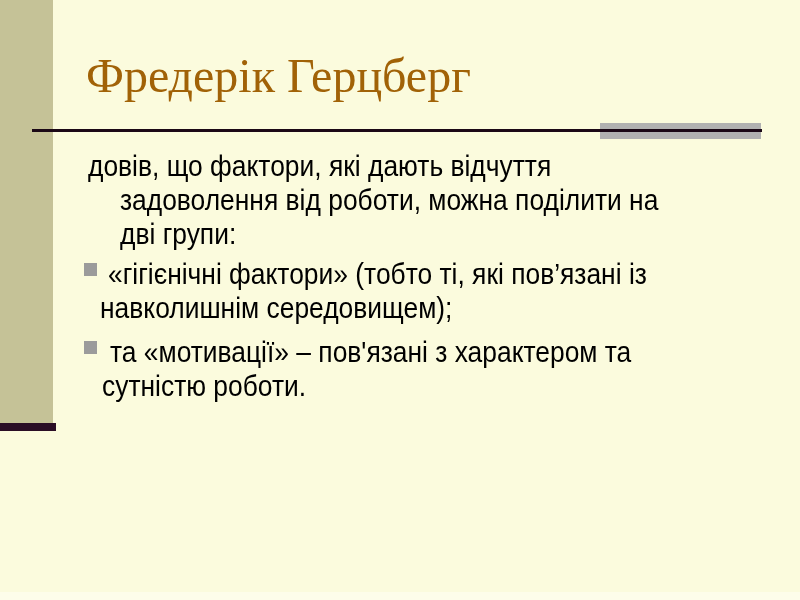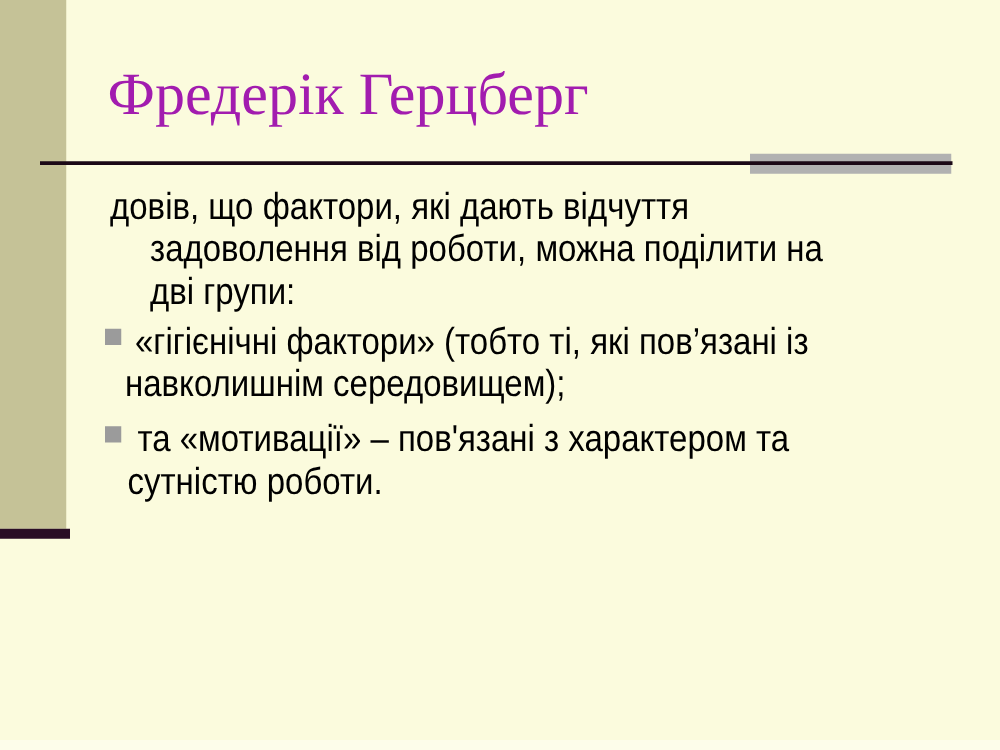--- a/index.html
+++ b/index.html
@@ -30,21 +30,21 @@
     width: 56px; height: 8px;
     background: #2a0d25;
   }
   
   .title {
     position: absolute;
     left: 86px; top: 48px;
     font-family: "Liberation Serif", serif;
     font-size: 48px;
     line-height: 56px;
-    color: #a21caf;
+    color: #a16207;
     white-space: nowrap;
   }
   
   .rule-accent {
     position: absolute;
     left: 600px; top: 123px;
     width: 161px; height: 16px;
     background: #b1b1b1;
     z-index: 1;
   }

